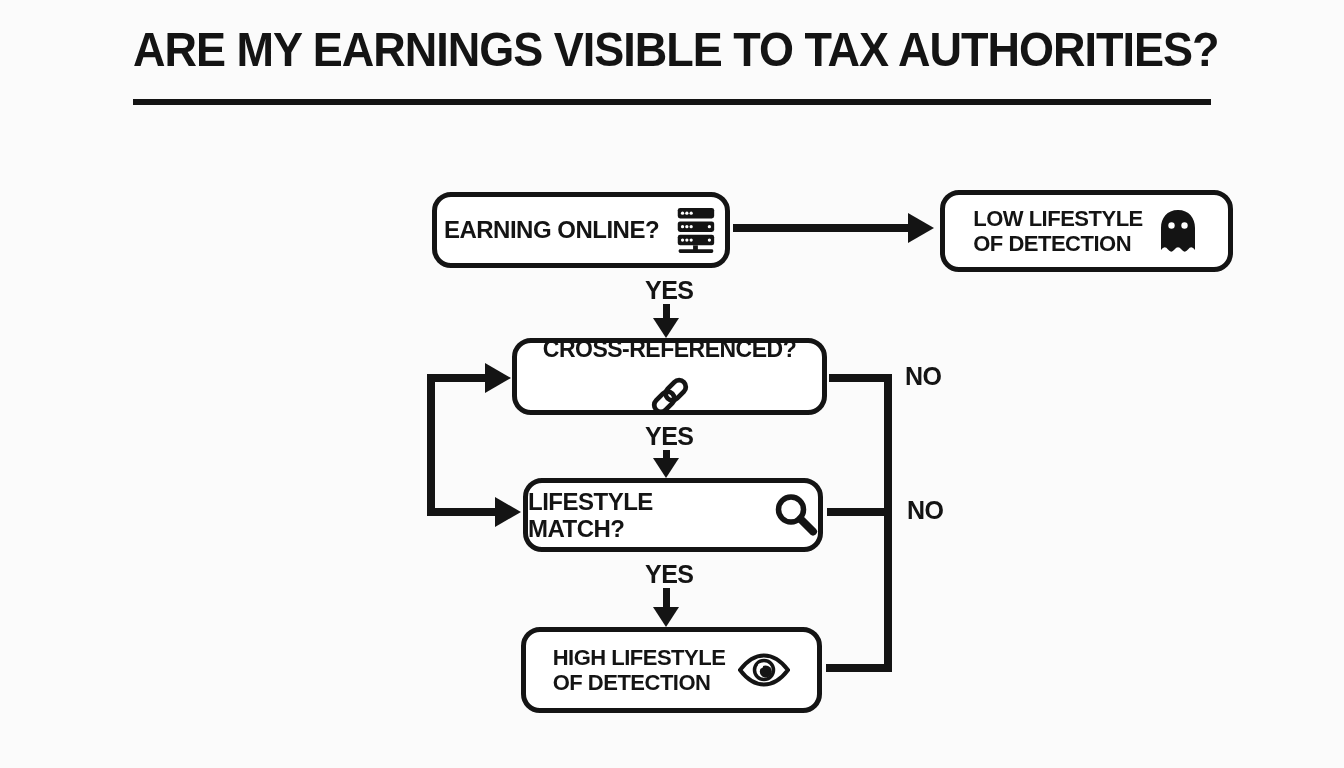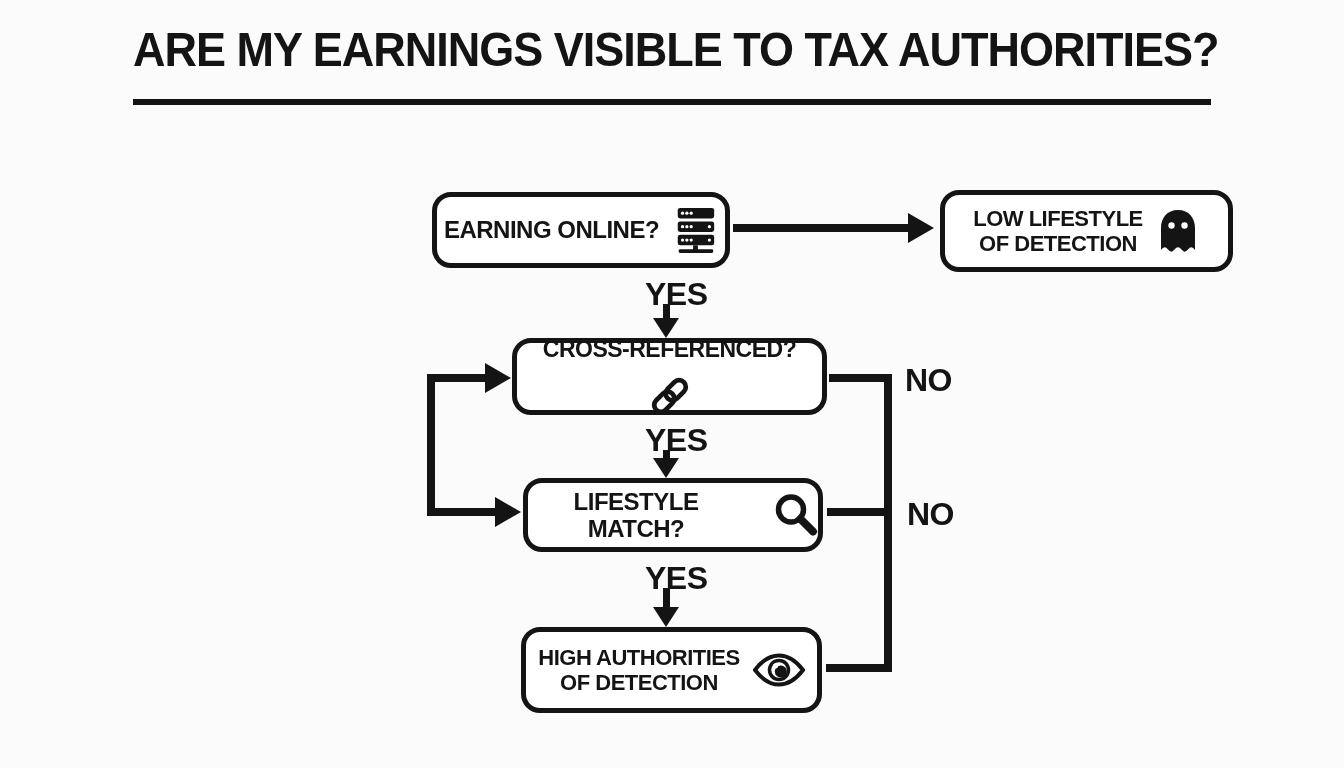--- a/index.html
+++ b/index.html
@@ -15,34 +15,34 @@
   }
   .title-underline {
     position:absolute; left:133px; top:99px; width:1078px; height:6px; background:#141414;
   }
   .node {
     position:absolute; box-sizing:border-box; background:#ffffff;
     border:5px solid #141414; border-radius:19px;
     display:flex; align-items:center; justify-content:center; gap:13px;
     font-weight:bold; letter-spacing:-0.5px;
   }
-  .node .lbl { text-align:center; line-height:1.14; }
+  .node .lbl { line-height:1.14; }
   .node svg { display:block; flex:0 0 auto; }
   .edge-line { position:absolute; background:#141414; }
   .ah-right {
     position:absolute; width:0; height:0;
     border-top:15px solid transparent; border-bottom:15px solid transparent;
     border-left:26px solid #141414;
   }
   .ah-down {
     position:absolute; width:0; height:0;
     border-left:13px solid transparent; border-right:13px solid transparent;
     border-top:20px solid #141414;
   }
-  .edge-label { position:absolute; font-weight:bold; font-size:32px; letter-spacing:-0.5px; }
+  .edge-label { position:absolute; font-weight:bold; font-size:25px; letter-spacing:-0.5px; }
   .fs24 { font-size:24px; }
   .fs23 { font-size:23px; }
   .fs22 { font-size:22px; }
 </style>
 </head>
 <body>
 
 <div class="canvas">
 
   <div class="title">ARE MY EARNINGS VISIBLE TO TAX AUTHORITIES?</div>
@@ -99,21 +99,21 @@
   <div class="node fs24" style="left:523px; top:478px; width:300px; height:74px;gap:28px;">
     <span class="lbl">LIFESTYLE MATCH?</span>
     <svg width="46" height="46" viewBox="0 0 46 46">
       <circle cx="19" cy="17.5" r="12.5" fill="none" stroke="#141414" stroke-width="5.5"></circle>
       <line x1="28.5" y1="27" x2="41" y2="39.5" stroke="#141414" stroke-width="8" stroke-linecap="round"></line>
     </svg>
   </div>
 
   <div class="node fs22" style="left:521px; top:627px; width:301px; height:86px;">
     <span class="lbl">
-      <span>HIGH AUTHORITIES</span><br>
+      <span>HIGH LIFESTYLE</span><br>
       <span>OF DETECTION</span>
     </span>
     <svg width="52" height="36" viewBox="0 0 52 36">
       <path d="M2 18 Q13 3.5 26 3.5 Q39 3.5 50 18 Q39 32.5 26 32.5 Q13 32.5 2 18 Z" fill="none" stroke="#141414" stroke-width="4"></path>
       <circle cx="26" cy="18" r="9.5" fill="none" stroke="#141414" stroke-width="3.5"></circle>
       <circle cx="27.8" cy="19.5" r="6" fill="#141414"></circle>
       <circle cx="22.5" cy="13.8" r="2.6" fill="#ffffff"></circle>
     </svg>
   </div>
 

